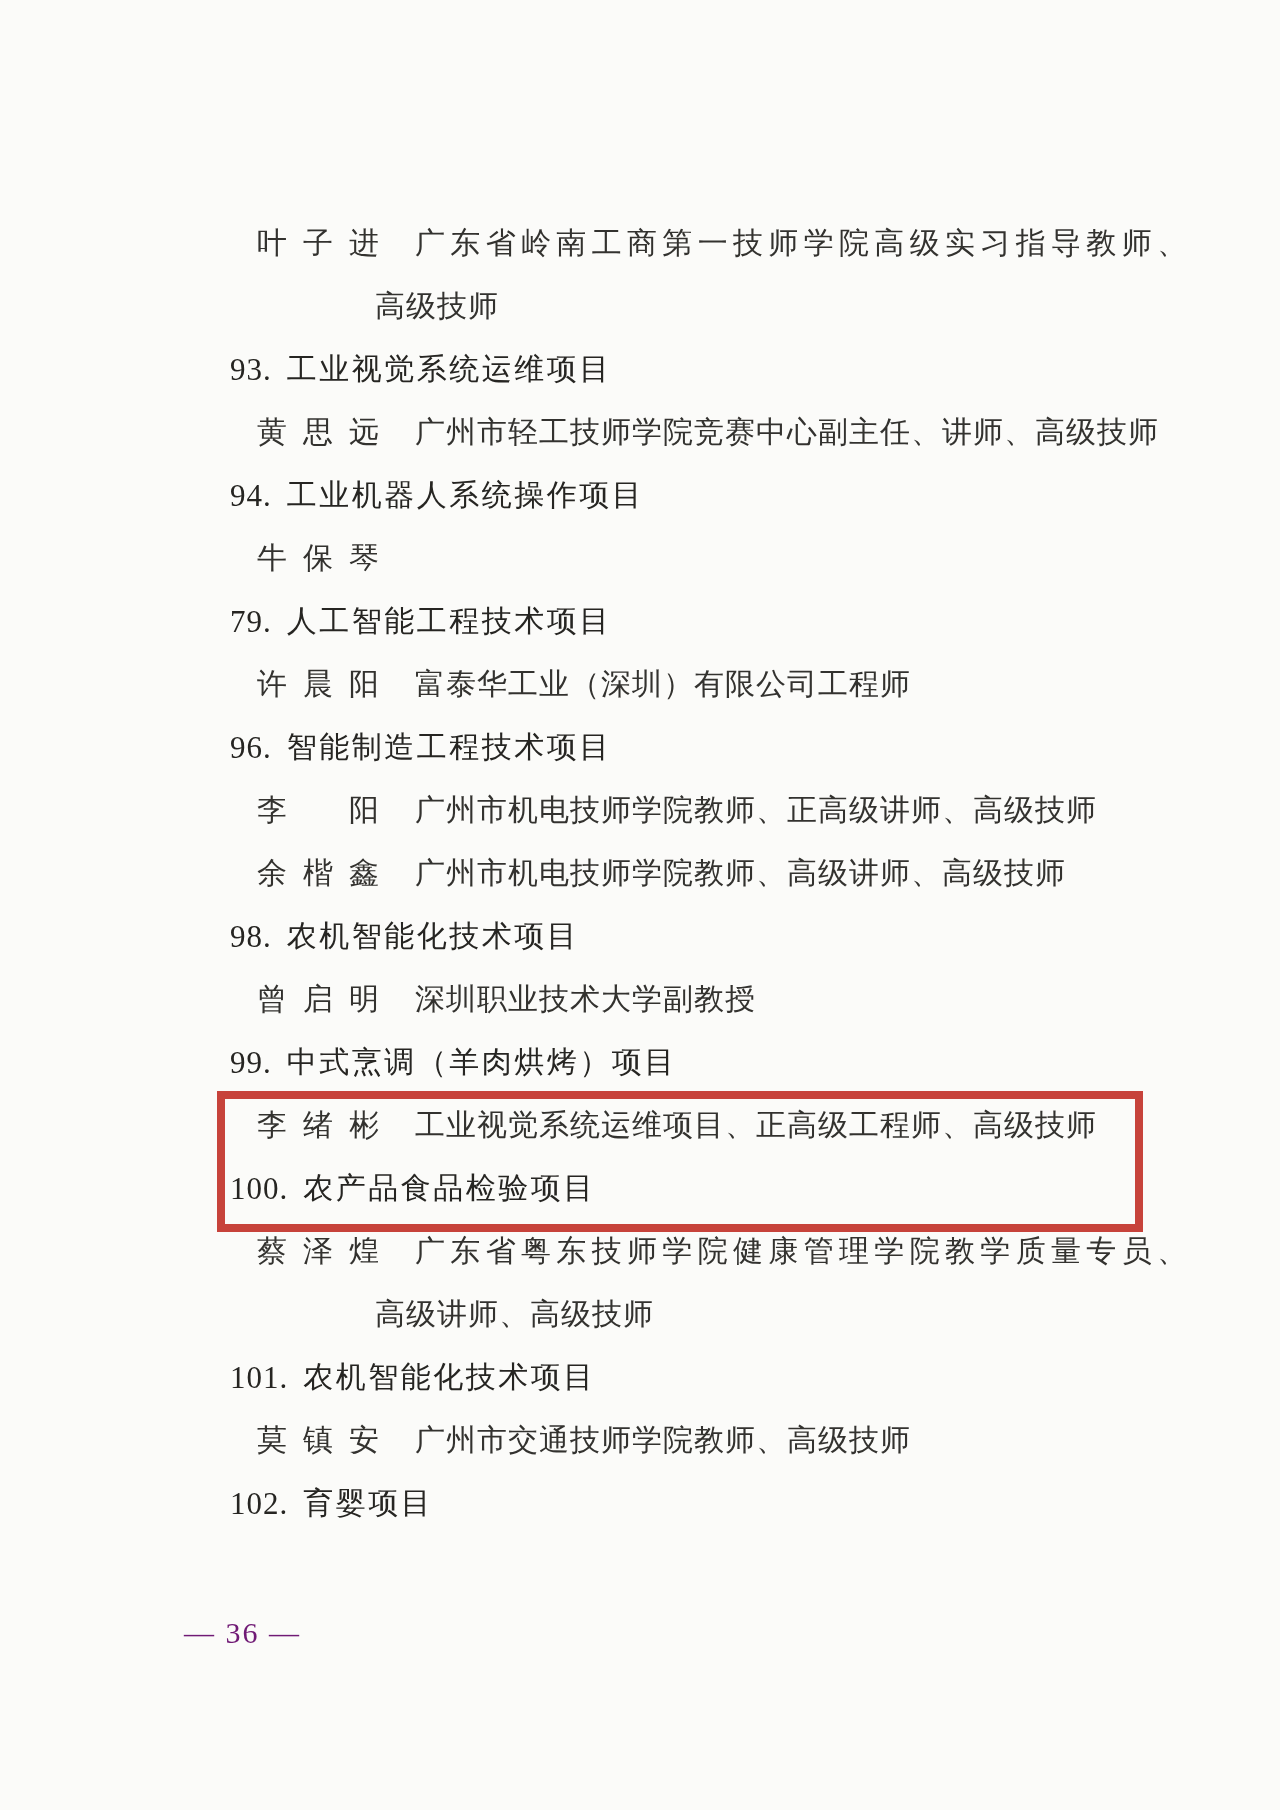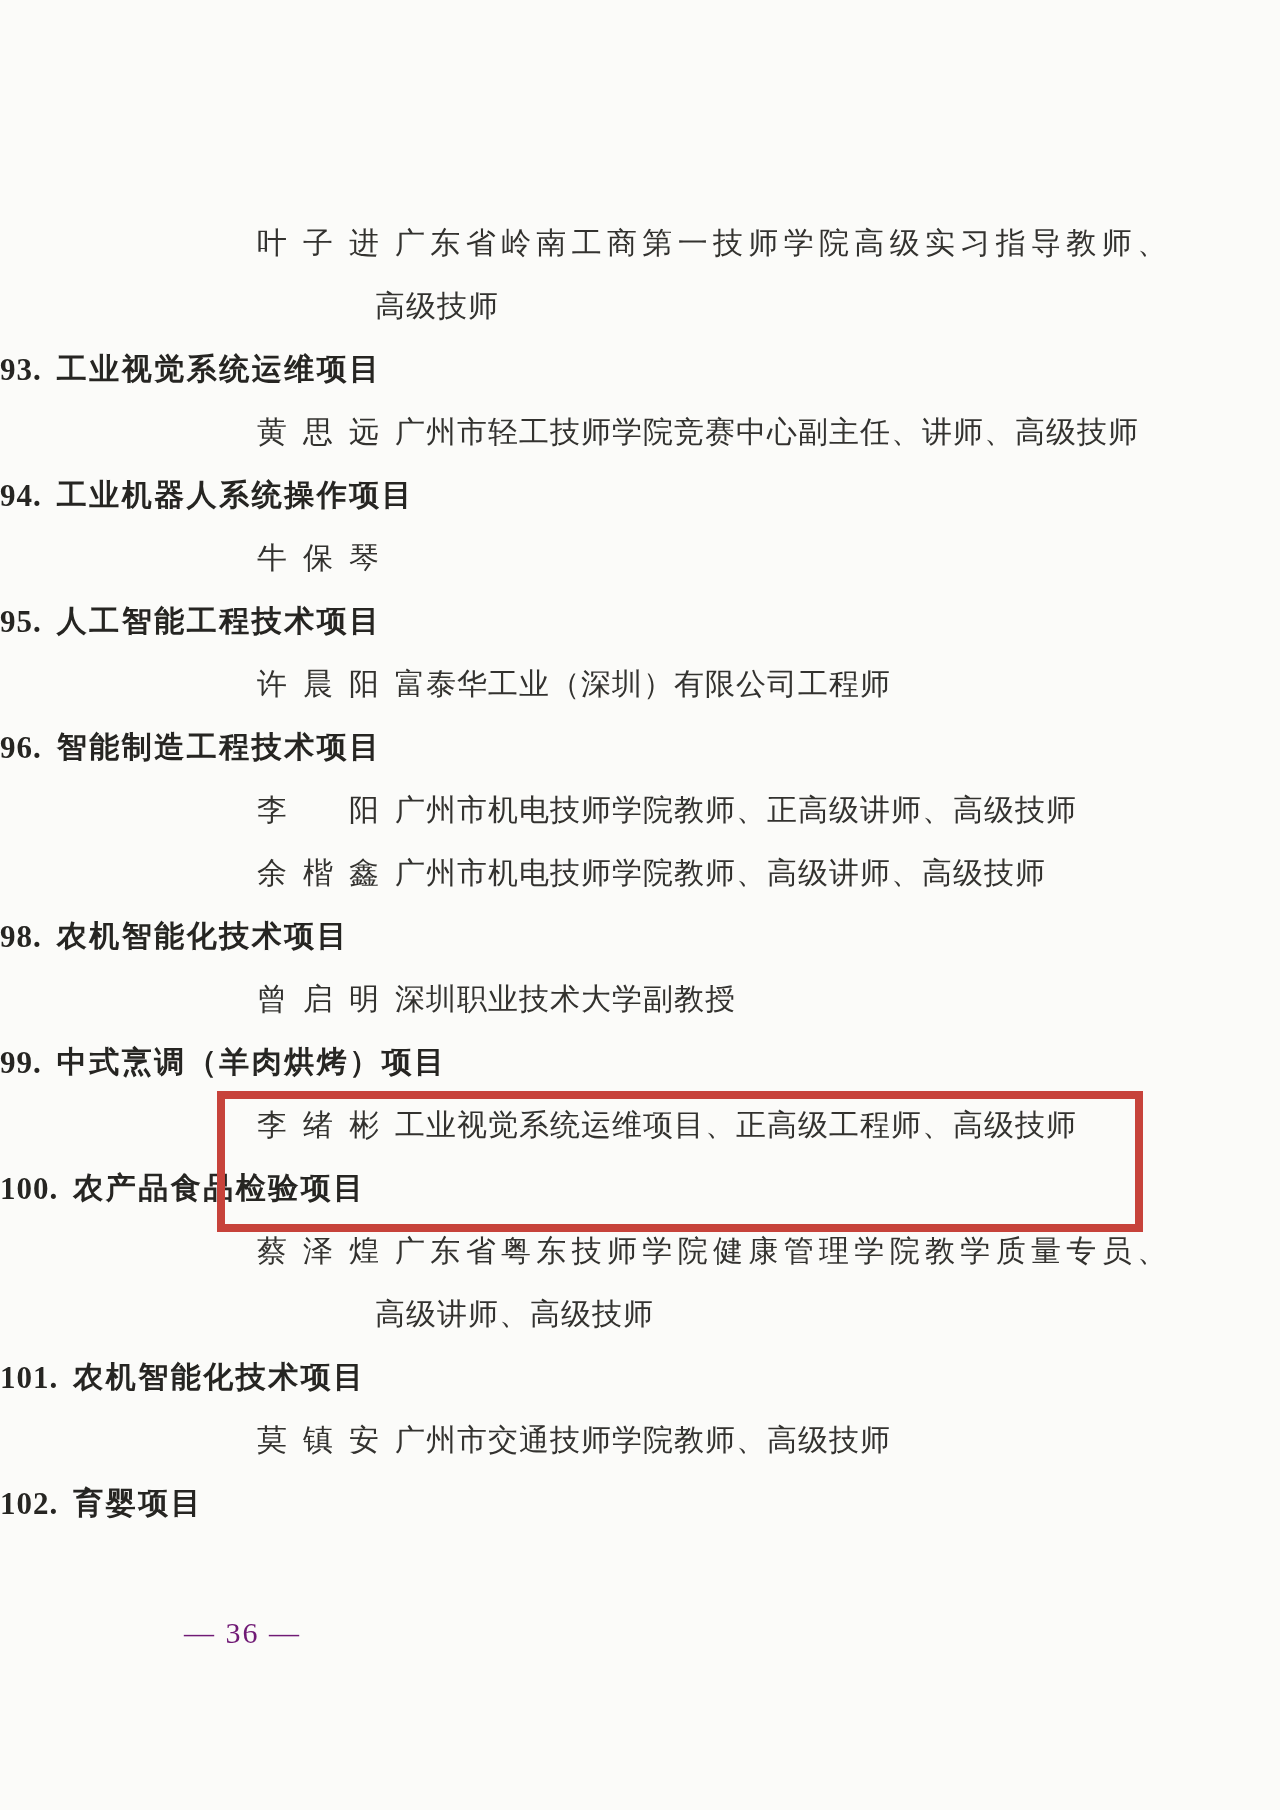--- a/index.html
+++ b/index.html
@@ -8,31 +8,31 @@
     width:1280px; height:1810px;
     margin:0 auto;
     background:#fbfbf9;
     font-family:"Liberation Serif","DejaVu Serif",serif;
     color:#33322f;
     overflow:hidden;
   }
   .content { position:absolute; top:212px; left:0; width:100%; }
   .row { height:63px; display:flex; align-items:center; }
 
-  .row.heading { font-weight:bold; color:#262522; }
+  .row.heading { padding-left:230px; font-weight:normal; color:#262522; }
   .heading .num { font-size:31px; letter-spacing:1px; margin-right:15px; white-space:nowrap; }
   .heading .title { font-size:30px; letter-spacing:2.5px; white-space:nowrap; }
 
   .row.person { padding-left:233px; font-size:30px; }
   .pname {
     display:inline-block; width:122px;
     text-align:justify; text-align-last:justify;
     white-space:nowrap; flex:0 0 auto;margin-left:24px;
   }
-  .ptext { margin-left:16px; letter-spacing:1px; white-space:nowrap; }
+  .ptext { margin-left:36px; letter-spacing:1px; white-space:nowrap; }
   .ptext.fill {
     width:772px; letter-spacing:0;
     text-align:justify; text-align-last:justify;
   }
 
   .row.continuation { padding-left:375px; font-size:30px; letter-spacing:1px; }
 
   .red-box {
     position:absolute; left:217px; top:1091px;
     width:926px; height:141px;
@@ -75,21 +75,21 @@
   <div class="row heading">
     <span class="num">94.</span>
     <span class="title">工业机器人系统操作项目</span>
   </div>
 
   <div class="row person">
     <span class="pname">牛保琴</span>
   </div>
 
   <div class="row heading">
-    <span class="num">95.</span>
+    <span class="num">79.</span>
     <span class="title">人工智能工程技术项目</span>
   </div>
 
   <div class="row person">
     <span class="pname">许晨阳</span>
     <span class="ptext">富泰华工业（深圳）有限公司工程师</span>
   </div>
 
   <div class="row heading">
     <span class="num">96.</span>

